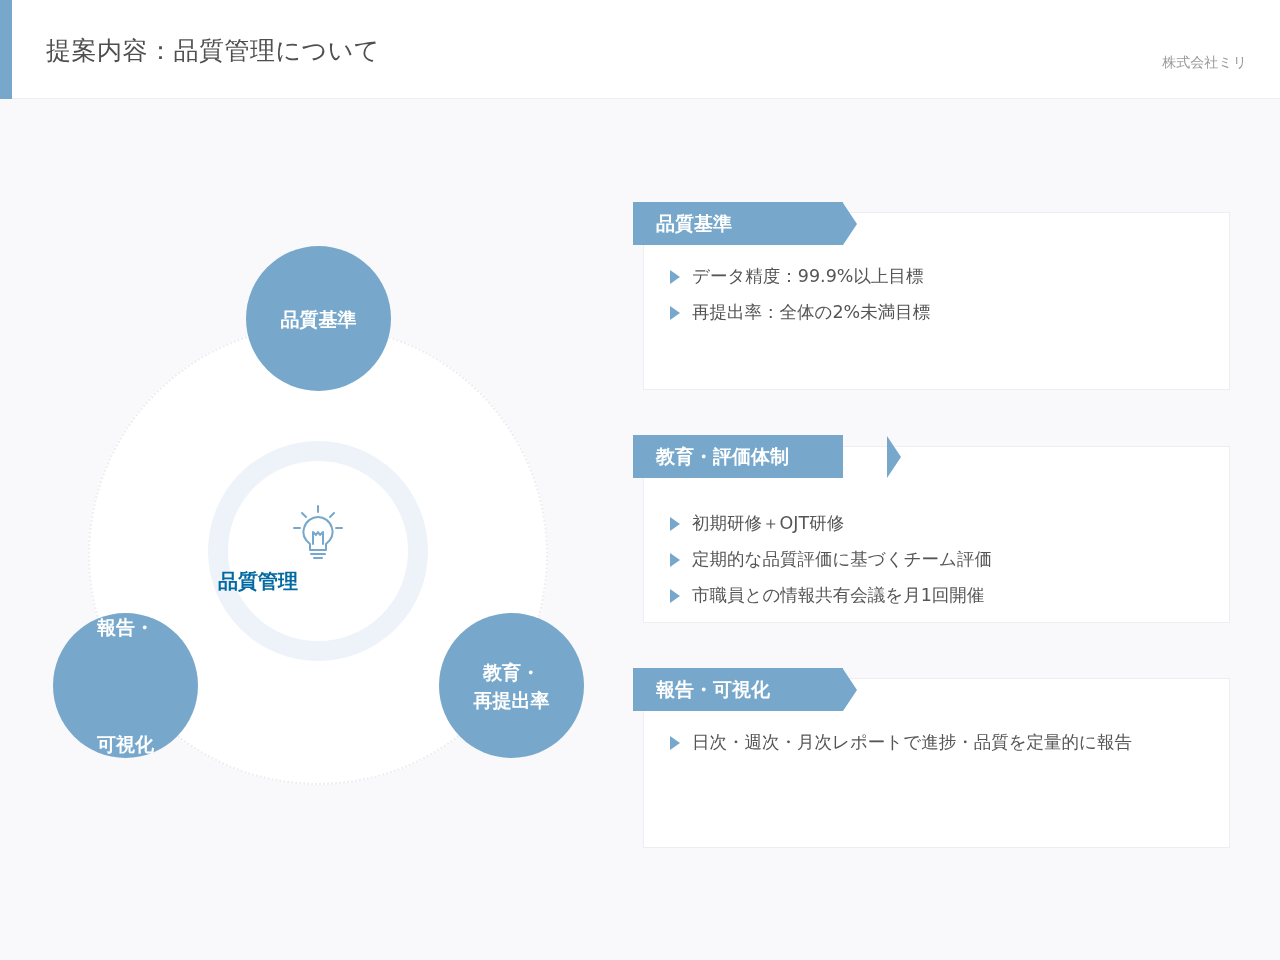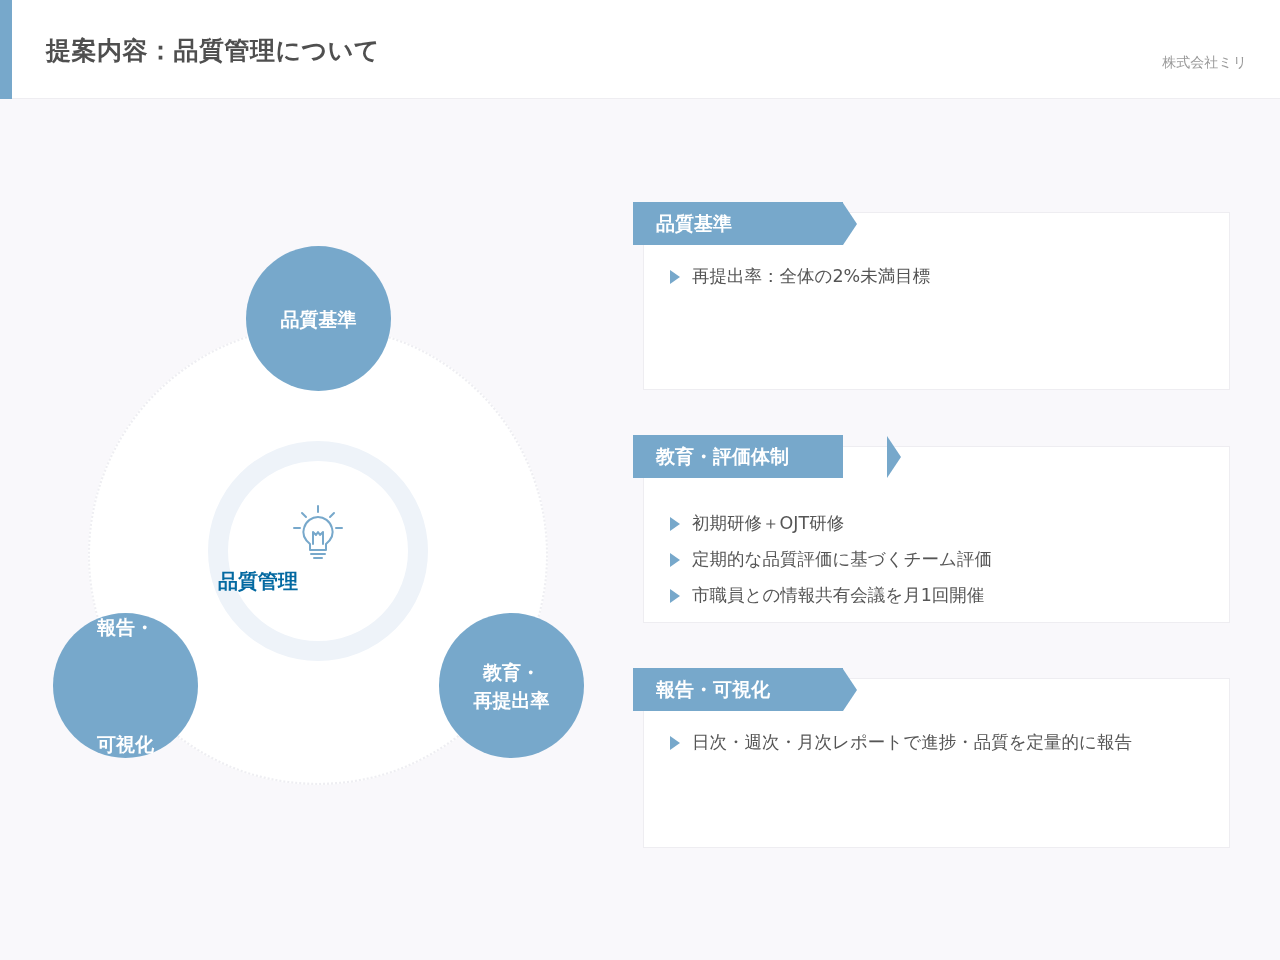--- a/index.html
+++ b/index.html
@@ -14,21 +14,21 @@
     position: absolute; left: 0; top: 0; width: 1280px; height: 99px;
     background: #ffffff;
     border-bottom: 1px solid #eeedf1;
   }
   .header .accent {
     position: absolute; left: 0; top: 0; width: 12px; height: 99px;
     background: #77a8cb;
   }
   .header .title {
     position: absolute; left: 46px; top: 34px;
-    font-size: 25px; font-weight: bold; color: #4f4f4f; letter-spacing: 0.5px;
+    font-size: 25px; font-weight: normal; color: #4f4f4f; letter-spacing: 0.5px;
   }
   .header .company {
     position: absolute; right: 33px; top: 42px;
     font-size: 14px; color: #9a9a9a; margin-top: 12px;
   }
 
   
   .big-circle {
     position: absolute; left: 88px; top: 325px; width: 460px; height: 460px;
     border-radius: 50%;
@@ -145,20 +145,24 @@
 </div>
 
 <div class="card card-1"></div>
 <div class="tag tag-1">
   <div class="tag-body">品質基準</div>
   <div class="tag-arrow"></div>
 </div>
 <div class="items items-1">
   <div class="item">
     <span class="bullet"></span>
+    <span>データ精度：99.9%以上目標</span>
+  </div>
+  <div class="item">
+    <span class="bullet"></span>
     <span>再提出率：全体の2%未満目標</span>
   </div>
 </div>
 
 <div class="card card-2"></div>
 <div class="tag tag-2">
   <div class="tag-body">教育・評価体制</div>
   <div class="tag-arrow"></div>
 </div>
 <div class="items items-2">

